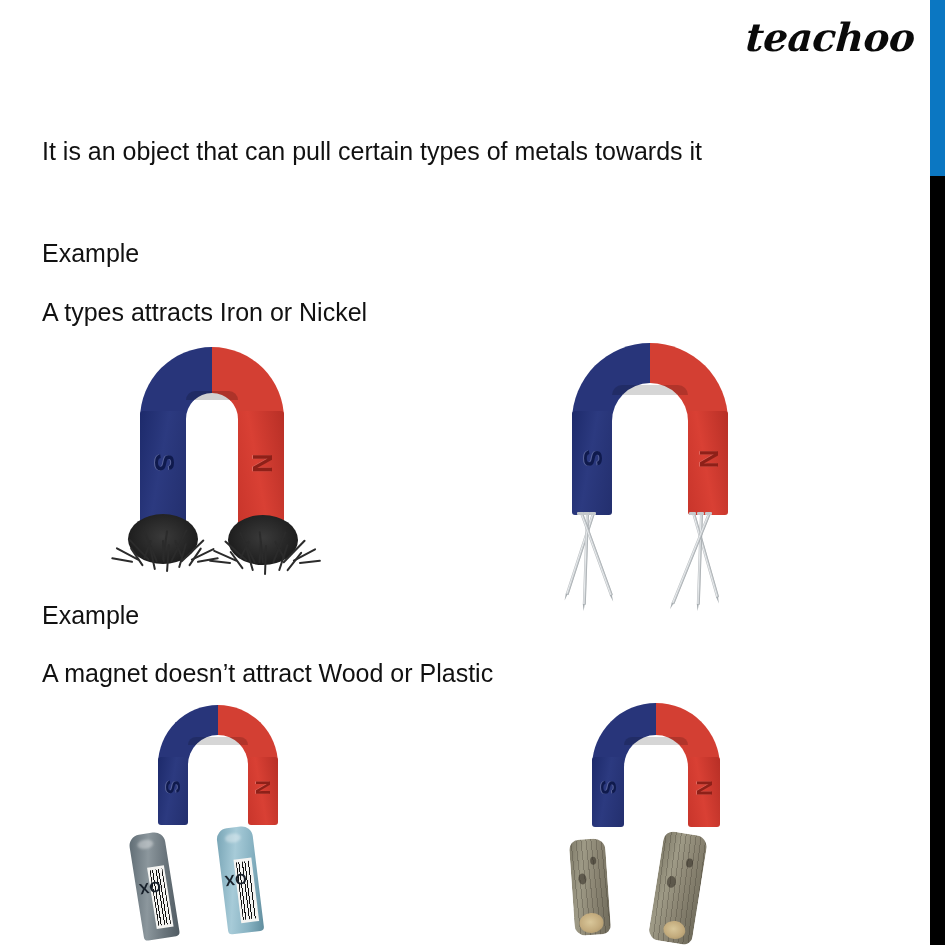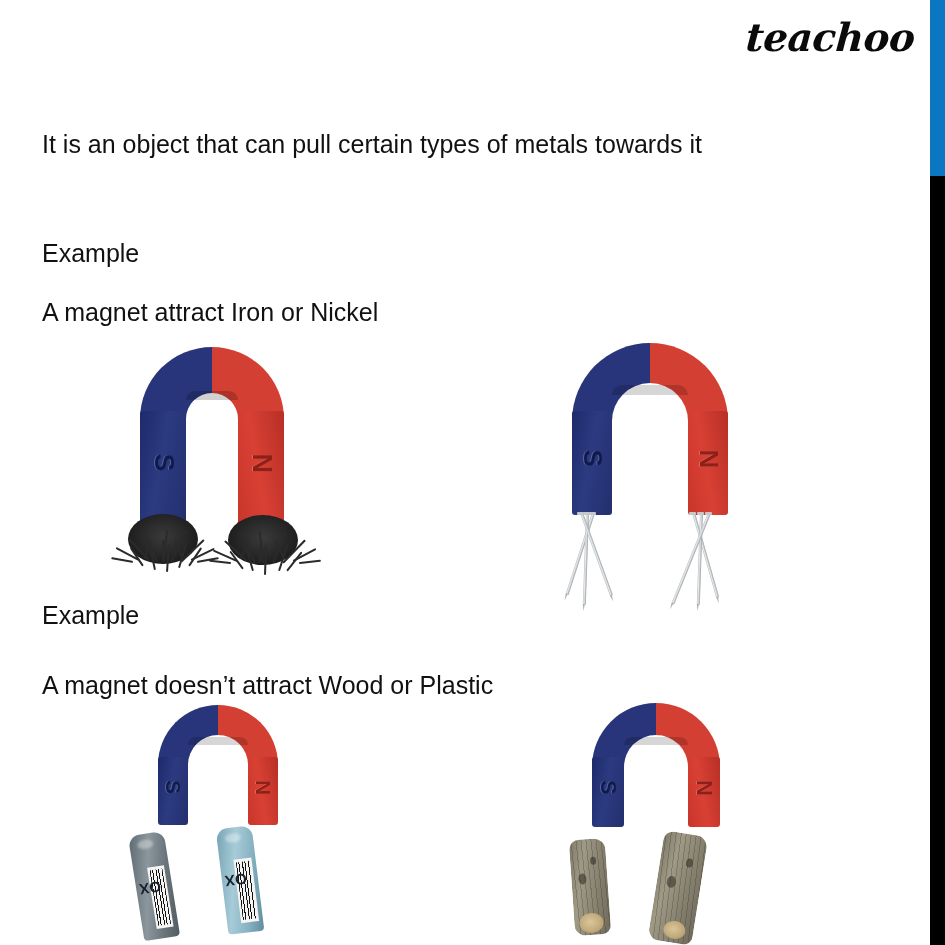--- a/index.html
+++ b/index.html
@@ -49,25 +49,25 @@
     color: #1279bf;
     letter-spacing: -0.3px;
   }
   .para {
     position: absolute;
     left: 42px;
     font-size: 25px;
     color: #111111;
     white-space: nowrap;
   }
-  .p-def      { top: 130px; }
+  .p-def      { top: 137px; }
   .p-ex1      { top: 239px; }
   .p-ex1-sub  { top: 298px; }
   .p-ex2      { top: 601px; }
-  .p-ex2-sub  { top: 659px; margin-top: 12px; }
+  .p-ex2-sub  { top: 659px; }
 
   
   .photo { position: absolute; background: #ffffff; }
   #photo-filings { left: 108px; top: 345px;  width: 208px; height: 240px; }
   #photo-nails   { left: 548px; top: 337px;  width: 206px; height: 283px; }
   #photo-plastic { left: 118px; top: 697px;  width: 205px; height: 248px; }
   #photo-wood    { left: 558px; top: 697px;  width: 205px; height: 248px; }
 
   
   .magnet { position: absolute; }
@@ -204,21 +204,21 @@
 
 <div class="slide">
 
   <div class="edge-blue"></div>
   <div class="edge-black"></div>
 
   <div class="logo">teachoo</div>
 
   <div class="para p-def">It is an object that can pull certain types of metals towards it</div>
   <div class="para p-ex1">Example</div>
-  <div class="para p-ex1-sub">A magnet attract Iron or Nickel</div>
+  <div class="para p-ex1-sub">A types attracts Iron or Nickel</div>
   <div class="para p-ex2">Example</div>
   <div class="para p-ex2-sub">A magnet doesn’t attract Wood or Plastic</div>
 
   <div class="photo" id="photo-filings">
     <div class="magnet" style="left:0px; top:0px; width:208px; height:200px;">
 
       <div class="mg-arc mg-arc-l" style="left:32px; top:2px; width:72px; height:76px; border-width:46px 0 0 46px;"></div>
       <div class="mg-arc mg-arc-r" style="left:104px; top:2px; width:72px; height:76px; border-width:46px 46px 0 0;"></div>
 
       <div class="mg-leg left" style="left:32px; top:66px; width:46px; height:116px;"></div>

